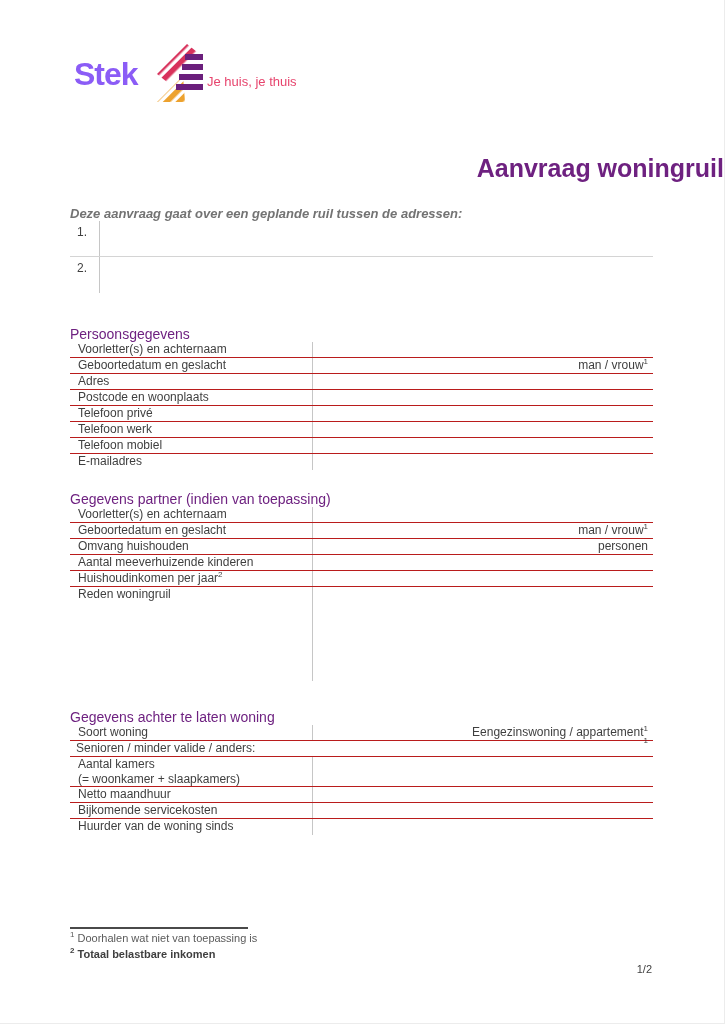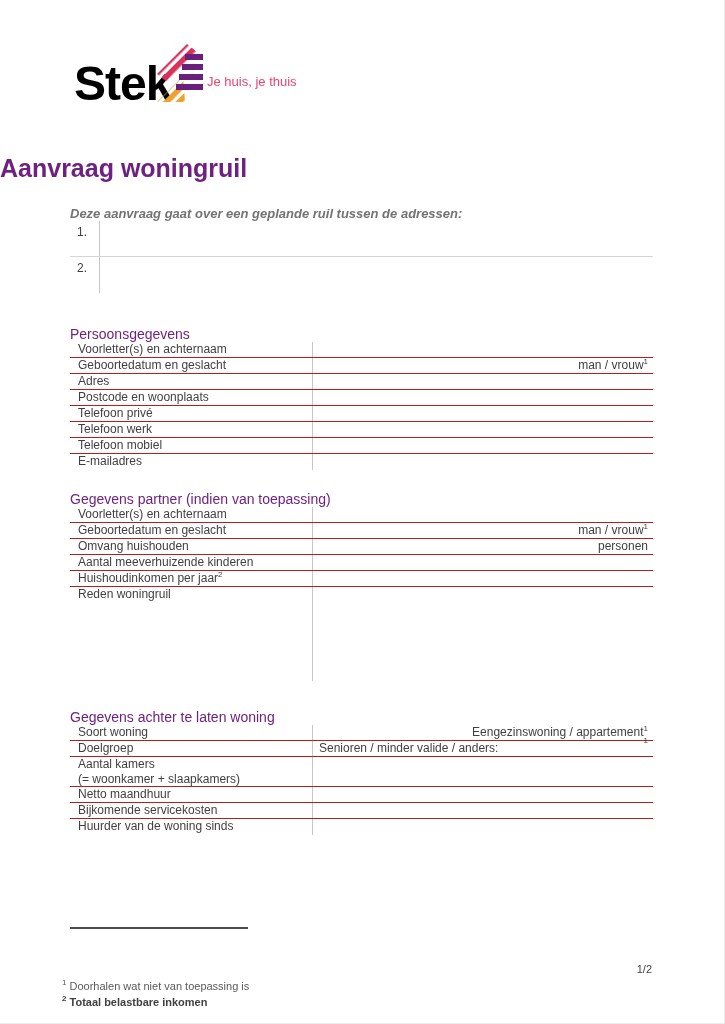--- a/index.html
+++ b/index.html
@@ -6,30 +6,30 @@
   html,body { background:#ffffff; }
   body { font-family:"Liberation Sans", sans-serif; }
   .page {
     position:relative; width:725px; height:1024px; background:#fff;
     border-right:1px solid #ececec; border-bottom:1px solid #ececec;
     overflow:hidden; color:#3f3f3f;
   }
   
   .brand-word {
     position:absolute; left:74px; top:56px;
-    font-size:48px; font-weight:700; color:#000000; letter-spacing:-1px;
+    font-size:32px; font-weight:700; color:#8b5cf6; letter-spacing:-1px;
   }
   .brand-icon { position:absolute; left:157px; top:44px; }
   .brand-tagline {
     position:absolute; left:207px; top:74px;
     font-size:13px; font-weight:400; color:#e7446d;
   }
   
   .doc-title {
-    position:absolute; left:0; right:0; top:154px; text-align:left;
+    position:absolute; left:0; right:0; top:154px; text-align:right;
     font-size:25px; font-weight:700; color:#6e2180;
   }
   .doc-intro {
     position:absolute; left:70px; top:206px;
     font-size:13px; font-style:italic; font-weight:600; color:#737373;
   }
   
   .addr-table { position:absolute; left:70px; top:221px; width:583px; font-size:12px; }
   .addr-row { display:flex; height:36px; }
   .addr-row.first { border-bottom:1px solid #d4d4d4; }
@@ -46,21 +46,21 @@
     width:243px; border-right:1px solid #c6c6c6;
     padding-left:8px; line-height:15px;
   }
   .fcell-l .l2 { line-height:14px; }
   .fcell-v { flex:1; padding:0 5px 0 6px; line-height:15px; }
   .fcell-v.right { text-align:right; }
   .fcell-v.split { display:flex; justify-content:space-between; }
   sup { font-size:8px; vertical-align:super; line-height:0; }
   
   .fn-rule { position:absolute; left:70px; top:927px; width:178px; border-top:2px solid #4a4a4a; }
-  .footnote { position:absolute; left:62px; font-size:11px; color:#5a5a5a;margin-top:48px; }
+  .footnote { position:absolute; left:70px; font-size:11px; color:#5a5a5a; }
   .footnote.fn2 { color:#3f3f3f; font-weight:600; }
   .page-num { position:absolute; top:963px; right:72px; font-size:11px; color:#3f3f3f; }
 </style>
 </head>
 <body>
 
 <div class="page">
 
   <div class="brand-word">Stek</div>
   <div class="brand-icon">
@@ -163,21 +163,20 @@
     </div>
   </div>
 
   <div class="sec-header" style="top:709px">Gegevens achter te laten woning</div>
   <div class="form-table" style="top:725px">
     <div class="frow">
       <div class="fcell-l">Soort woning</div>
       <div class="fcell-v right"><span>Eengezinswoning / appartement</span><sup>1</sup></div>
     </div>
     <div class="frow">
-      <div class="fcell-l">Doelgroep</div>
       <div class="fcell-v split">
           <span>Senioren / minder valide / anders:</span>
           <sup>1</sup>
         </div>
     </div>
     <div class="frow tall30">
       <div class="fcell-l">
           <div>Aantal kamers</div>
           <div class="l2">(= woonkamer + slaapkamers)</div>
         </div>

